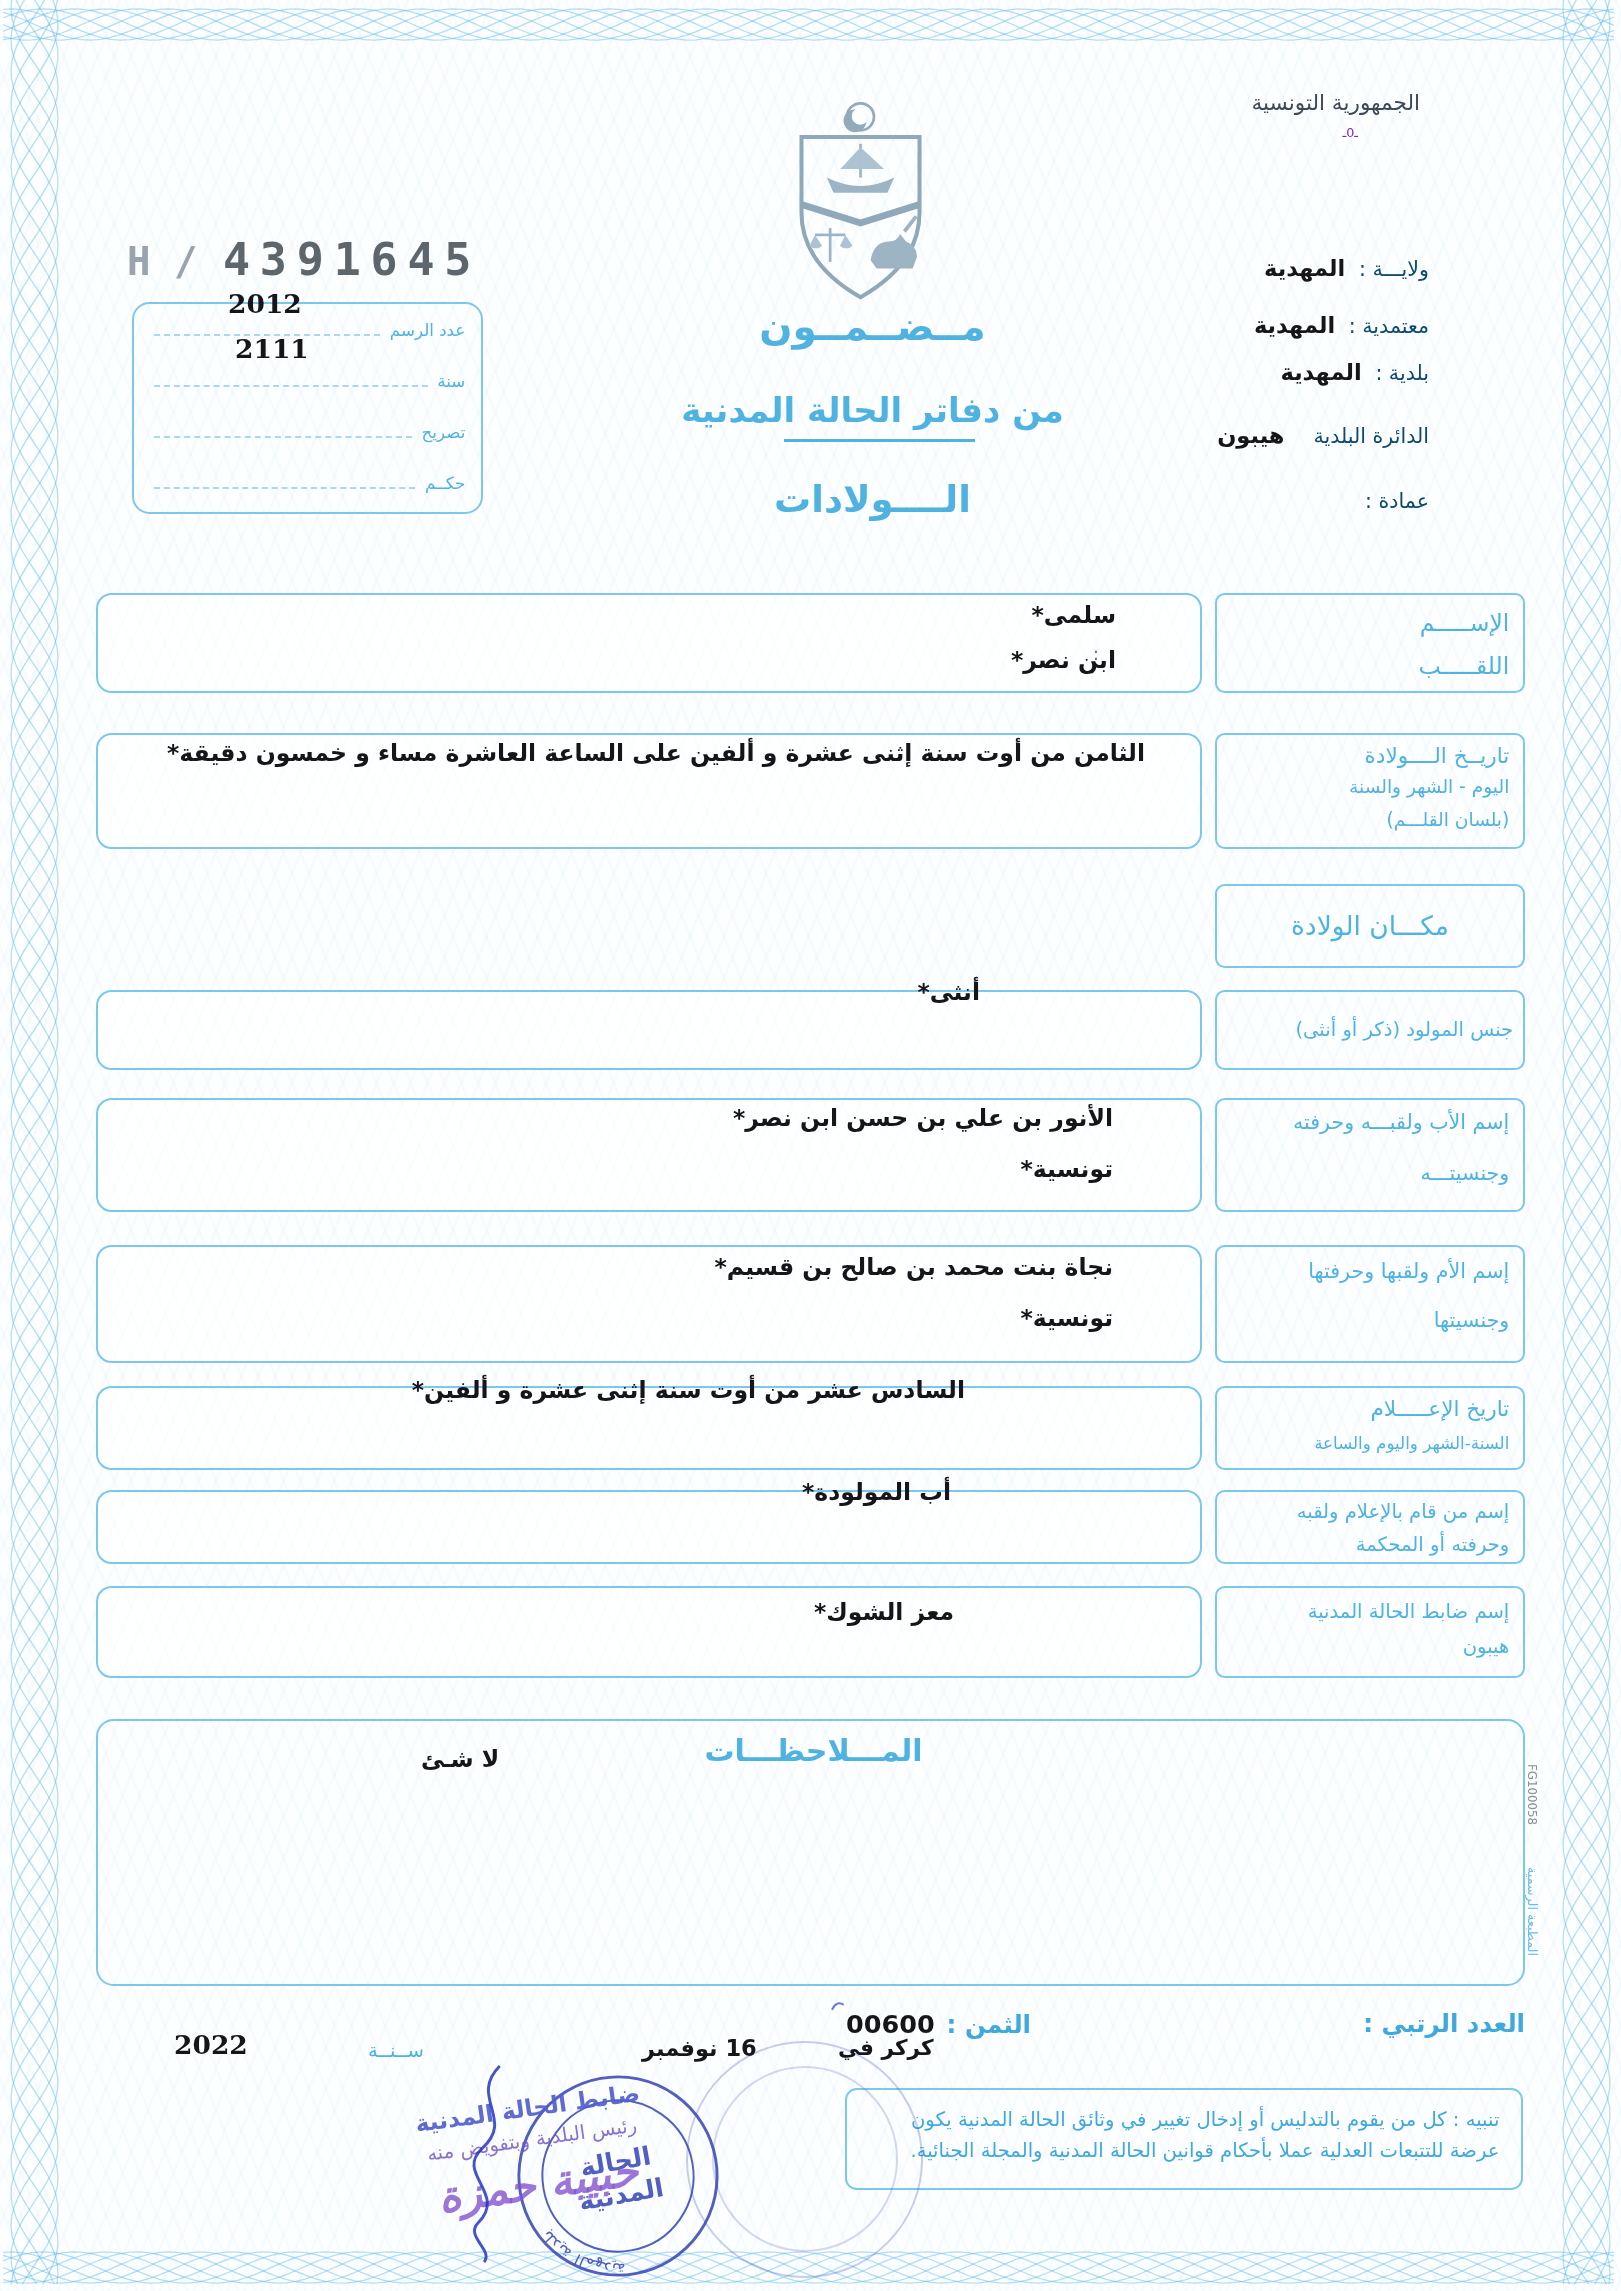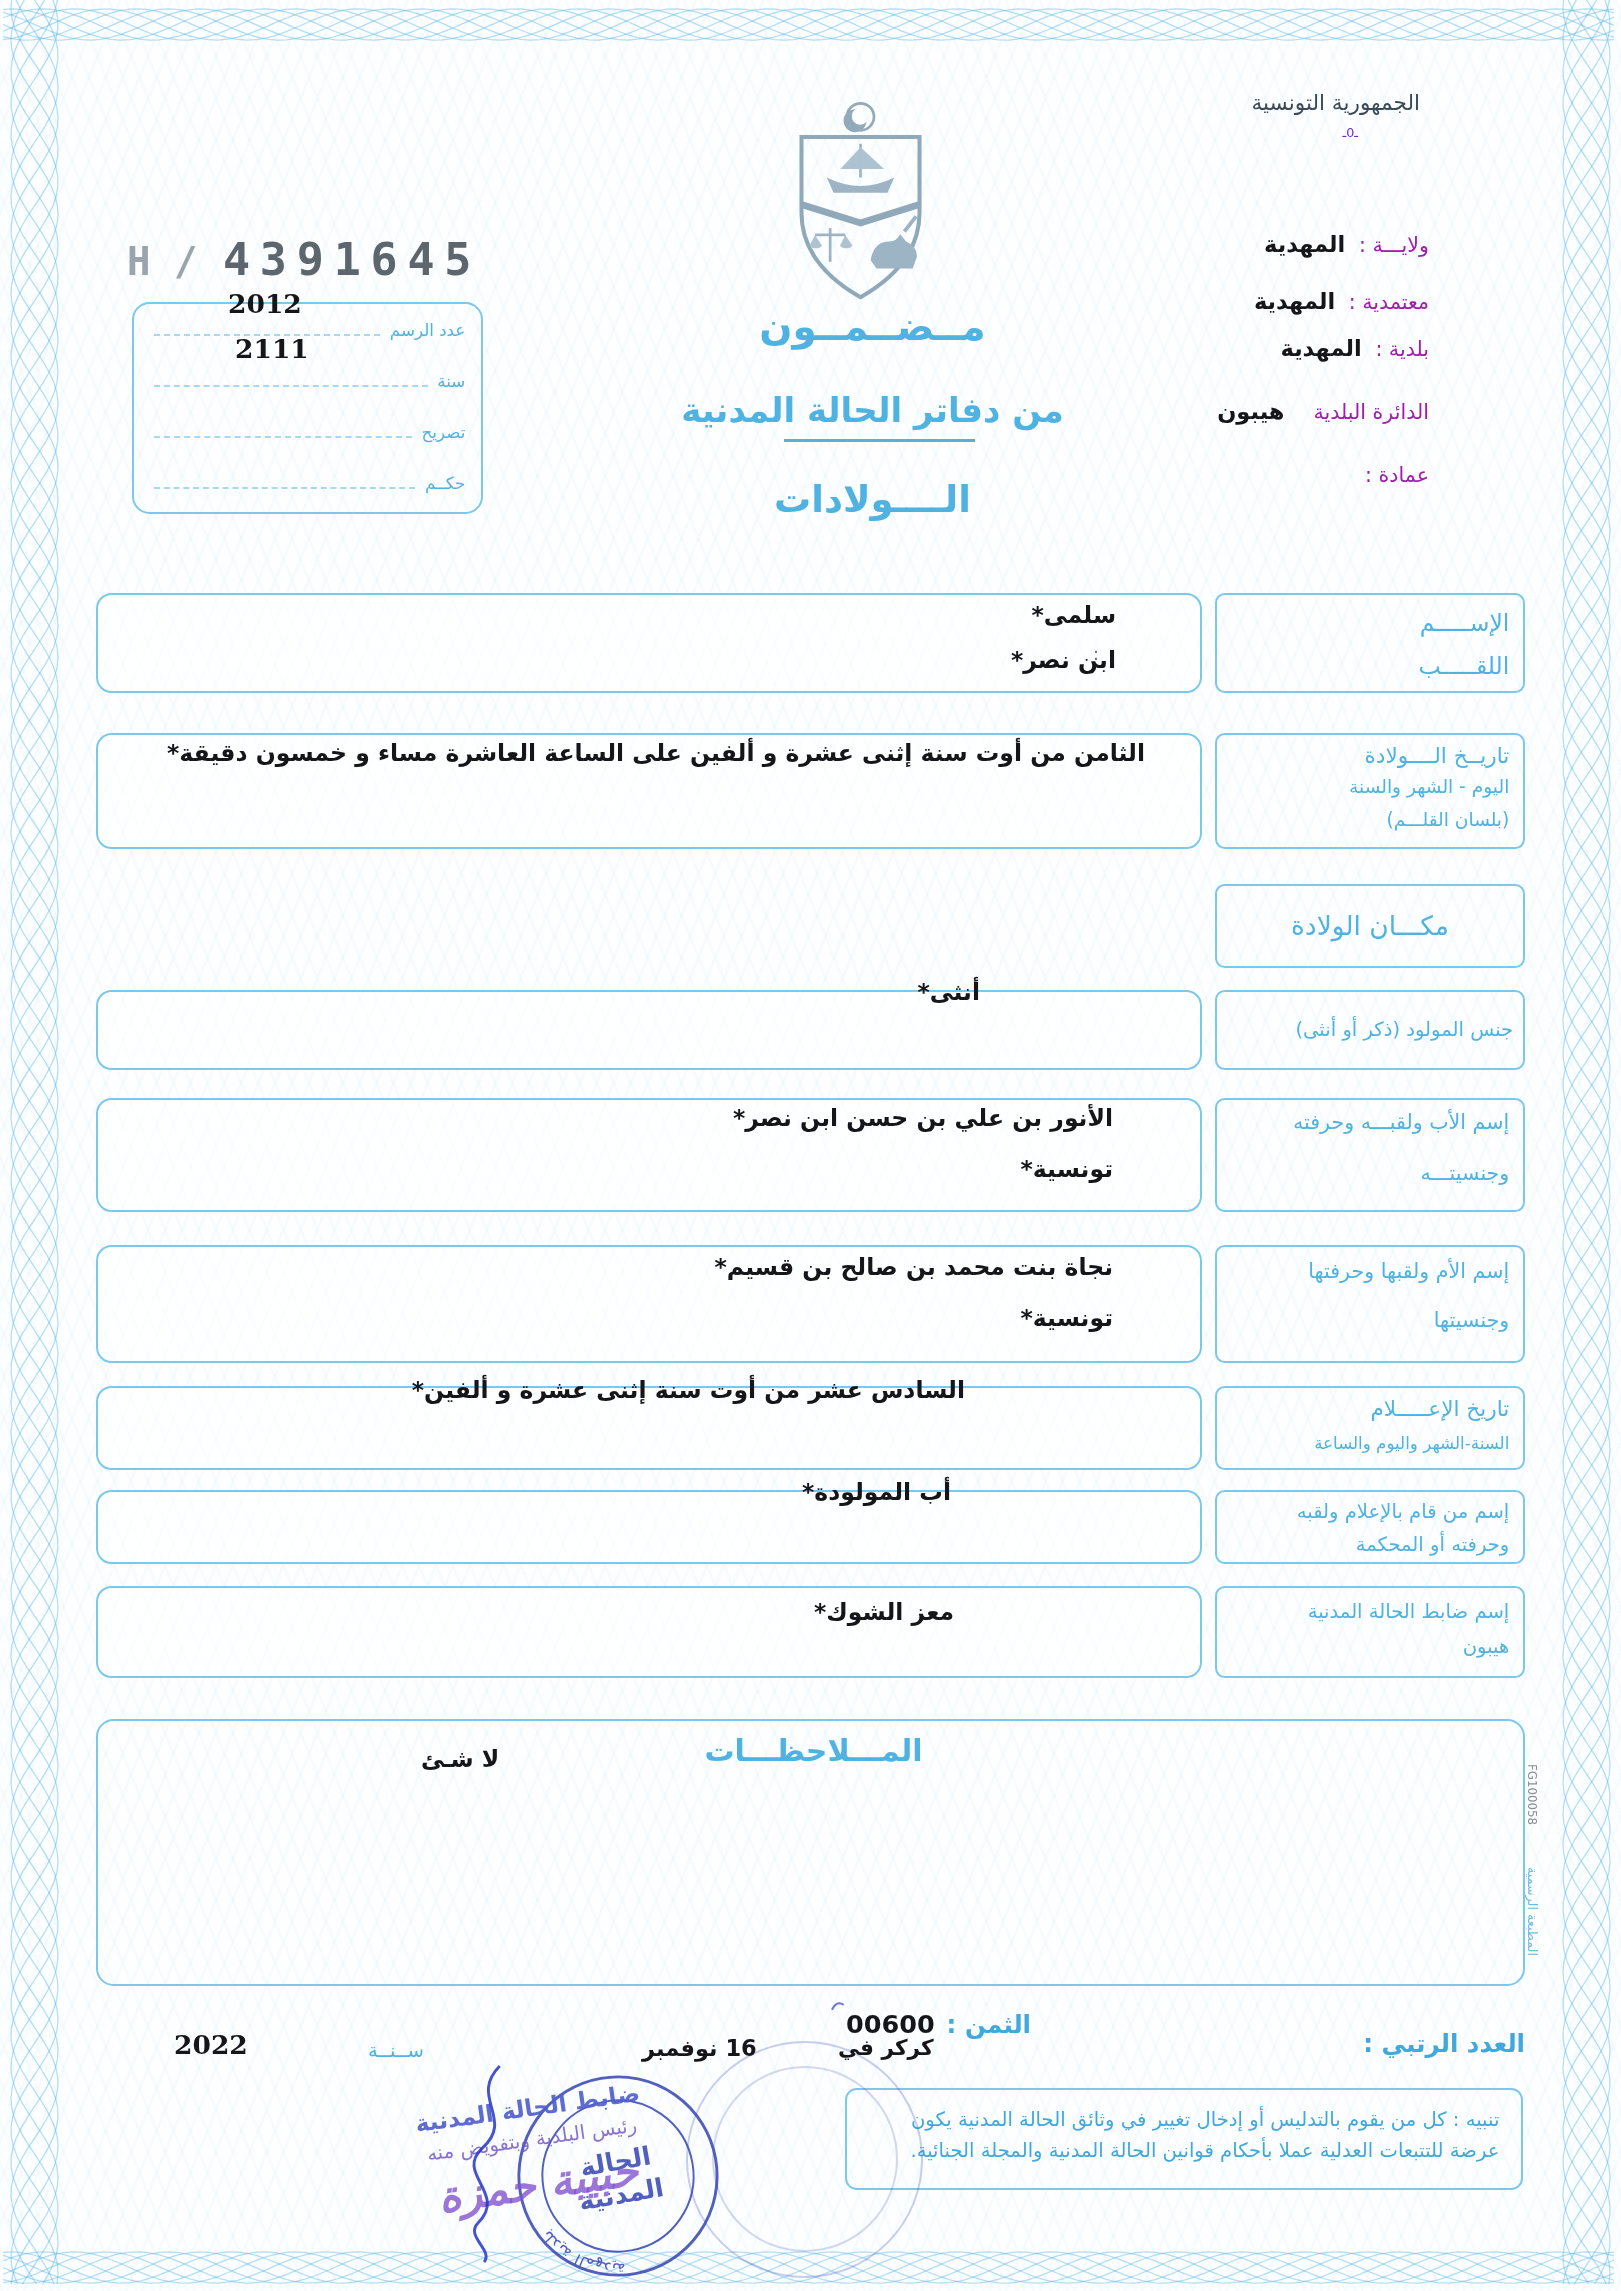--- a/index.html
+++ b/index.html
@@ -32,21 +32,21 @@
   .ref-row{display:flex;direction:rtl;align-items:center;height:51px;padding:0 15.7px;color:#4fb2e0;font-size:16.7px;}
   .leader{flex:1;border-bottom:2px dashed rgba(100,185,230,.55);margin:0 9.8px 0 3.9px;transform:translateY(4.9px);}
 
   .t1{position:absolute;left:657px;top:304px;width:431px;text-align:center;font-size:39px;font-weight:bold;color:#4fb2e0;}
   .t2{position:absolute;left:657px;top:390px;width:431px;text-align:center;font-size:34px;font-weight:bold;color:#4fb2e0;}
   .t2u{position:absolute;left:784px;top:439px;width:191px;height:2.5px;background:#4fb2e0;}
   .t3{position:absolute;left:657px;top:478px;width:431px;text-align:center;font-size:37px;font-weight:bold;color:#4fb2e0;}
 
   .admin-row{position:absolute;right:192px;direction:rtl;display:flex;gap:13.7px;align-items:baseline;white-space:nowrap;}
   .a1{top:231px}.a2{top:288px}.a3{top:335px}.a4{top:398px;gap:29px}.a5{top:463px}
-  .alabel{color:#a21caf;font-size:20.6px;}
+  .alabel{color:#0c4a6e;font-size:20.6px;margin-top:26px;}
   .avalue{color:#15151a;font-weight:bold;font-size:22.5px;}
 
   .vbox{position:absolute;left:96px;width:1106px;border:2.9px solid #7cc8ec;border-radius:15.7px;
         box-sizing:border-box;background:rgba(255,255,255,.55);}
   .lbox{position:absolute;left:1215px;width:310px;border:2px solid #7cc8ec;border-radius:9.8px;
         box-sizing:border-box;color:#4fb2e0;direction:rtl;}
   .vb1,.lb1{top:593px;height:100px}
   .vb2,.lb2{top:733px;height:116px}
   .vb3,.lb3{top:884px;height:84px}
   .vb4,.lb4{top:990px;height:80px}
@@ -74,21 +74,21 @@
   .v8a{top:-13.7px;right:249px}
   .v9a{top:9.8px;right:246px}
   .colon1{position:absolute;left:995px;top:49px;color:#667;font-size:17.6px;font-weight:normal;}
 
   .notesbox{position:absolute;left:96px;top:1719px;width:1429px;height:267px;border:2.9px solid #7cc8ec;
             border-radius:17.6px;box-sizing:border-box;}
   .notes-title{position:absolute;left:588px;top:1733px;width:451px;text-align:center;
                font-size:30px;font-weight:bold;color:#4fb2e0;}
   .notes-value{position:absolute;left:421px;top:1745px;font-size:23.5px;font-weight:bold;color:#15151a;direction:rtl;}
 
-  .ordinal{position:absolute;right:96px;top:2009px;color:#3fa8dc;font-weight:bold;font-size:24.5px;direction:rtl;margin-top:20px;}
+  .ordinal{position:absolute;right:96px;top:2009px;color:#3fa8dc;font-weight:bold;font-size:24.5px;direction:rtl;}
   .price{position:absolute;left:845px;top:2009px;width:186px;direction:rtl;display:flex;gap:11.8px;align-items:baseline;}
   .price-label{color:#3fa8dc;font-weight:bold;font-size:24.5px;}
   .price-value{color:#15151a;font-weight:bold;font-size:25.5px;}
   .price-tick{position:absolute;left:829px;top:1998px;}
 
   .d-place{position:absolute;left:838px;top:2035px;font-size:21.6px;font-weight:bold;color:#15151a;direction:rtl;z-index:4;}
   .d-day{position:absolute;left:642px;top:2035px;font-size:22.5px;font-weight:bold;color:#15151a;direction:rtl;z-index:4;}
   .d-year-word{position:absolute;left:368px;top:2039px;font-size:19.6px;color:#4fb2e0;direction:rtl;z-index:4;}
   .d-year{position:absolute;left:174px;top:2029px;font-size:26.5px;font-weight:bold;color:#15151a;
           font-family:"DejaVu Serif",serif;z-index:4;}

